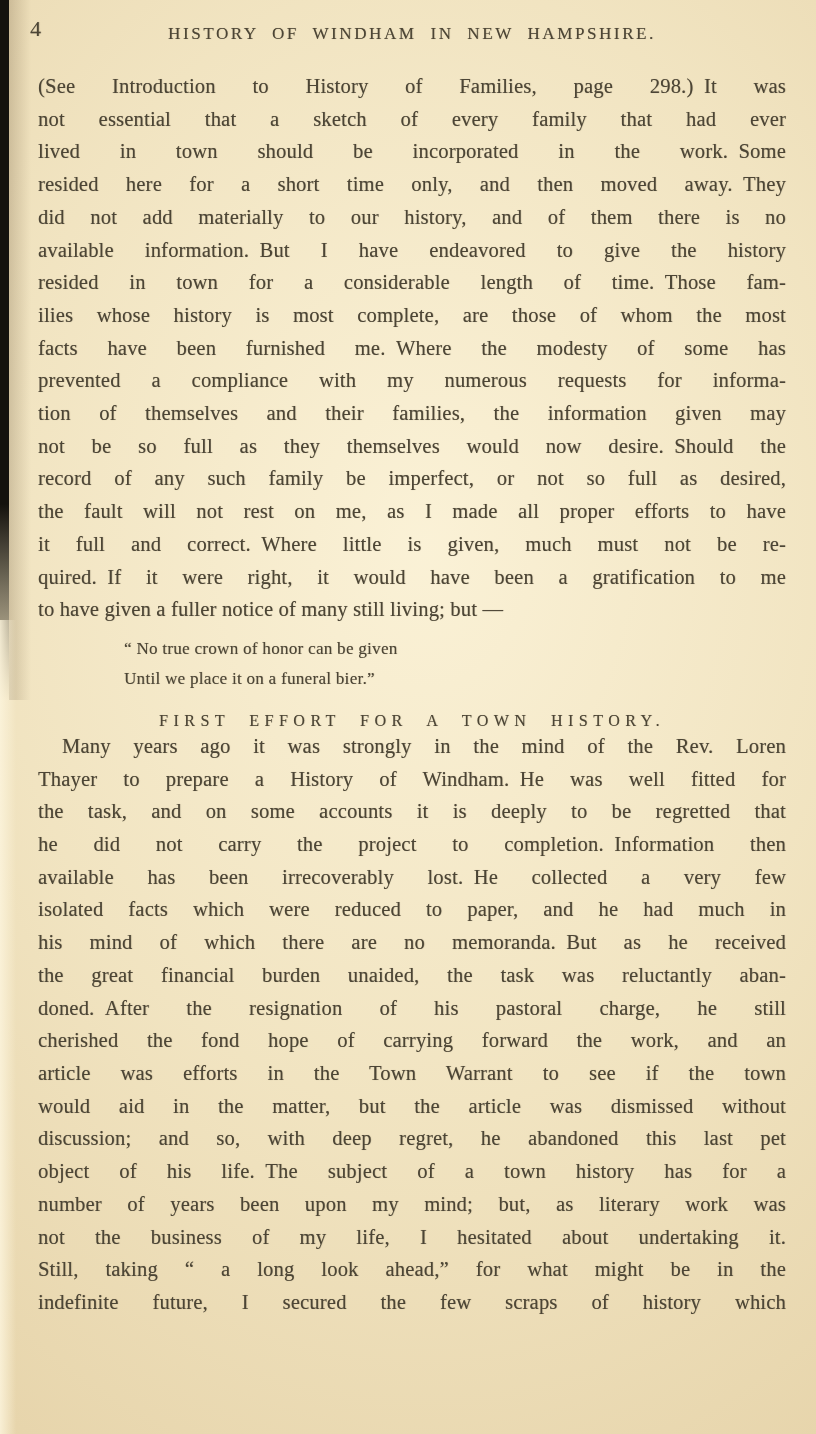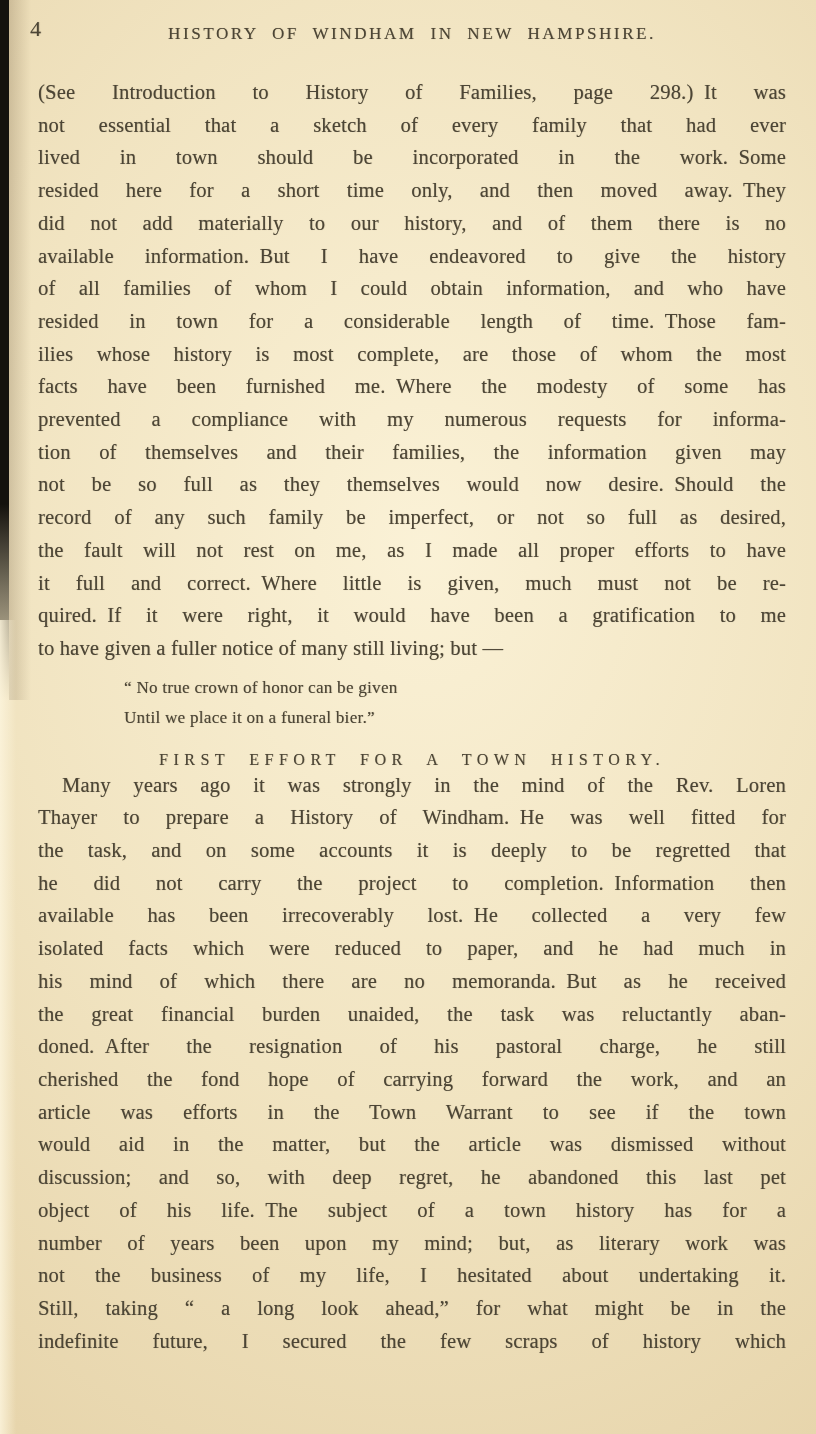--- a/index.html
+++ b/index.html
@@ -80,21 +80,21 @@
     width: 100%;
     text-align: center;
     font-size: 17px;
     letter-spacing: 2.6px;
     word-spacing: 7px;
     white-space: nowrap;
   }
   .page-body {
     position: absolute;
     left: 38px;
-    top: 76px;
+    top: 70px;
     width: 748px;
   }
   .para .line {
     font-size: 20.5px;
     line-height: 32.7px;
     text-align: justify;
     text-align-last: justify;
     white-space: normal;
     letter-spacing: 0.2px;
   }
@@ -146,21 +146,20 @@
   <div class="page-body">
 
     <div class="para para1 end-left">
 
     <div class="line">(See Introduction to History of Families, page 298.) It was</div>
         <div class="line">not essential that a sketch of every family that had ever</div>
         <div class="line">lived in town should be incorporated in the work. Some</div>
         <div class="line">resided here for a short time only, and then moved away. They</div>
         <div class="line">did not add materially to our history, and of them there is no</div>
         <div class="line">available information. But I have endeavored to give the history</div>
-        <div class="line">of all families of whom I could obtain information, and who have</div>
         <div class="line">resided in town for a considerable length of time. Those fam-</div>
         <div class="line">ilies whose history is most complete, are those of whom the most</div>
         <div class="line">facts have been furnished me. Where the modesty of some has</div>
         <div class="line">prevented a compliance with my numerous requests for informa-</div>
         <div class="line">tion of themselves and their families, the information given may</div>
         <div class="line">not be so full as they themselves would now desire. Should the</div>
         <div class="line">record of any such family be imperfect, or not so full as desired,</div>
         <div class="line">the fault will not rest on me, as I made all proper efforts to have</div>
         <div class="line">it full and correct. Where little is given, much must not be re-</div>
         <div class="line">quired. If it were right, it would have been a gratification to me</div>

